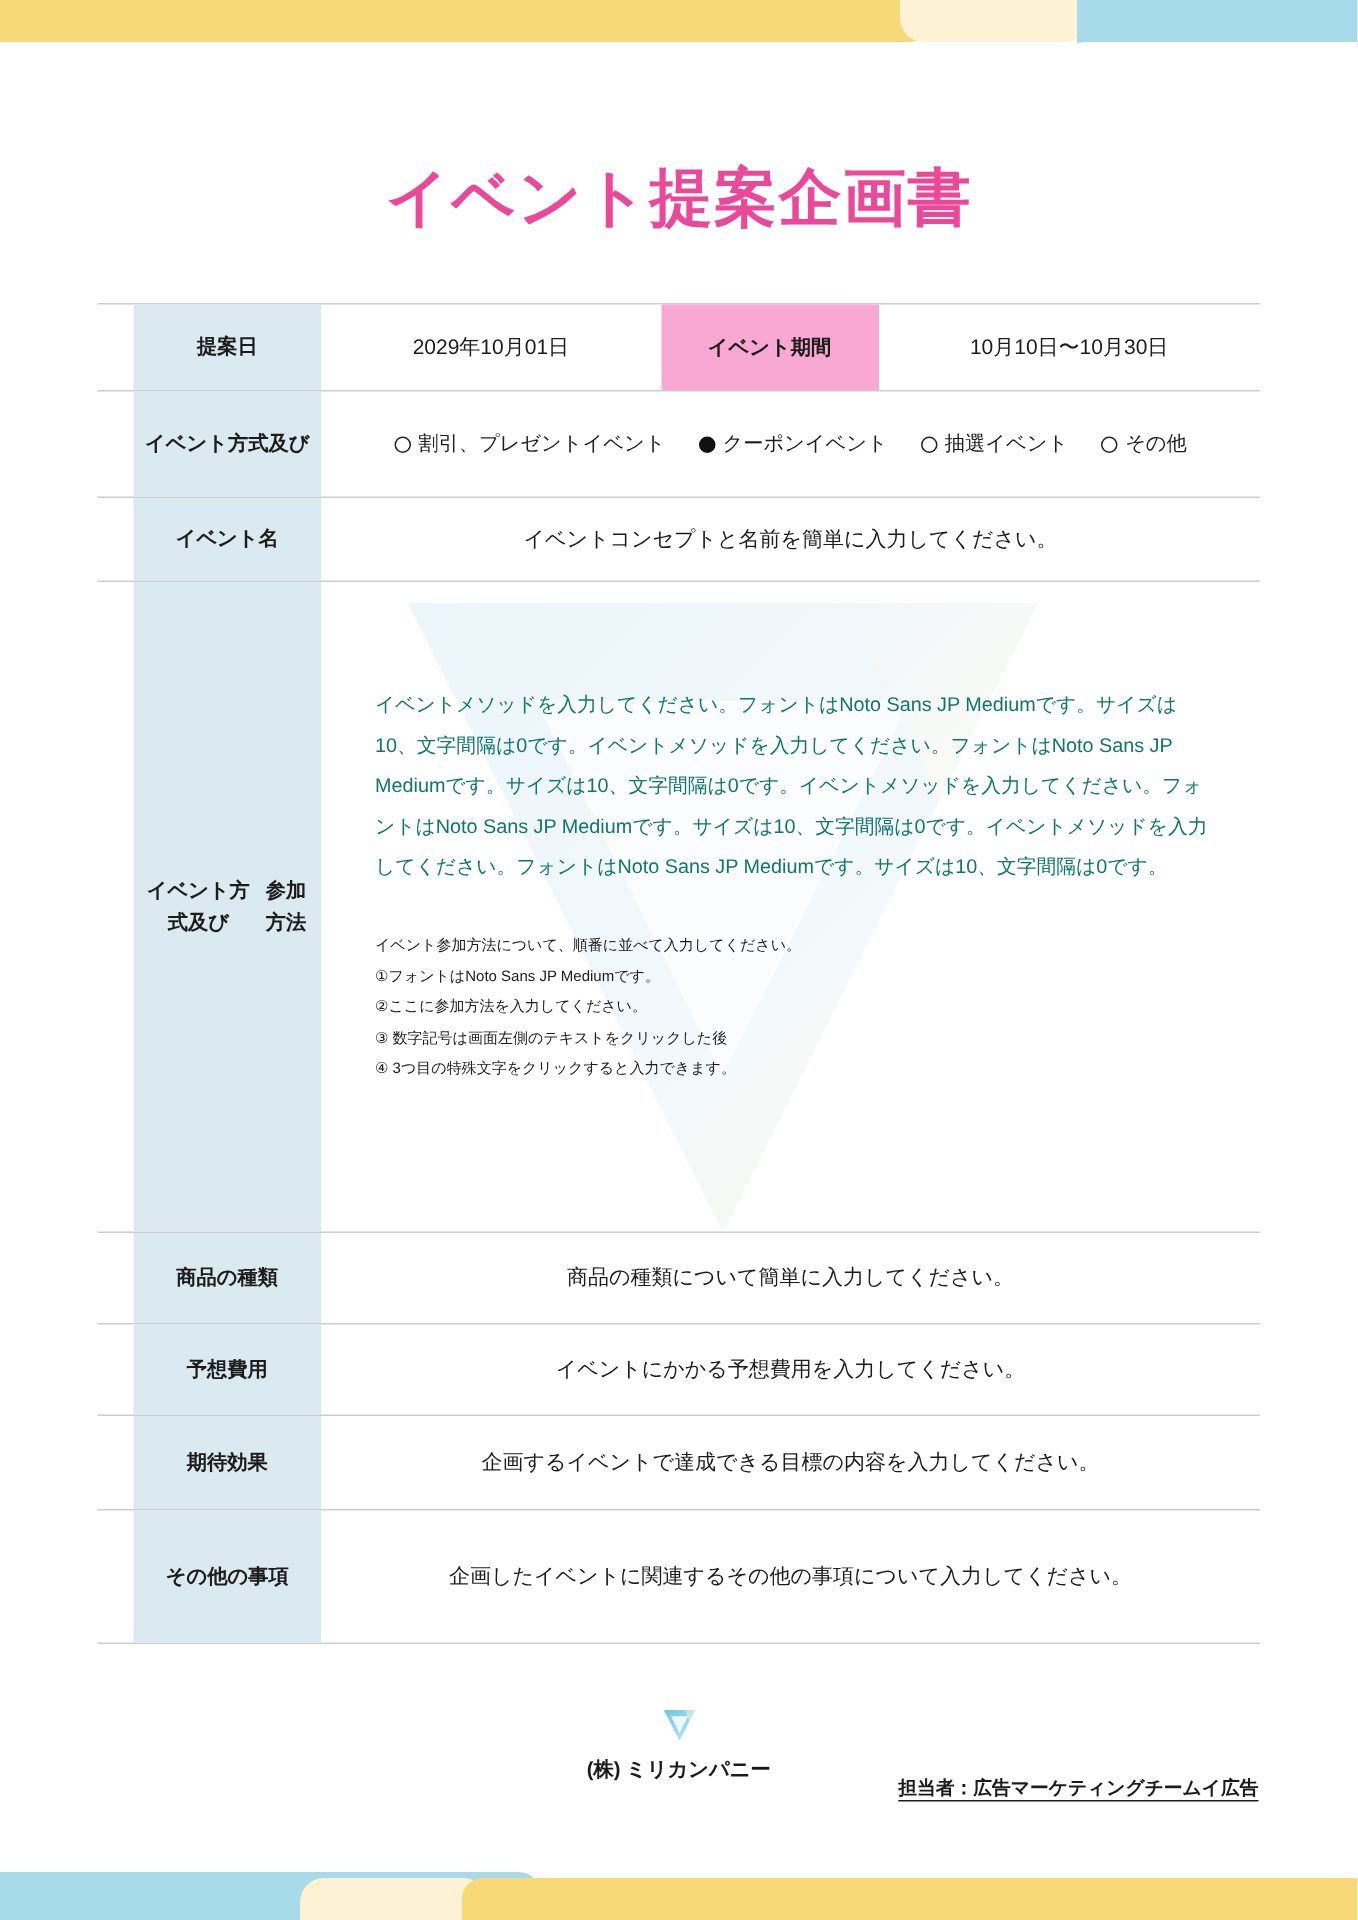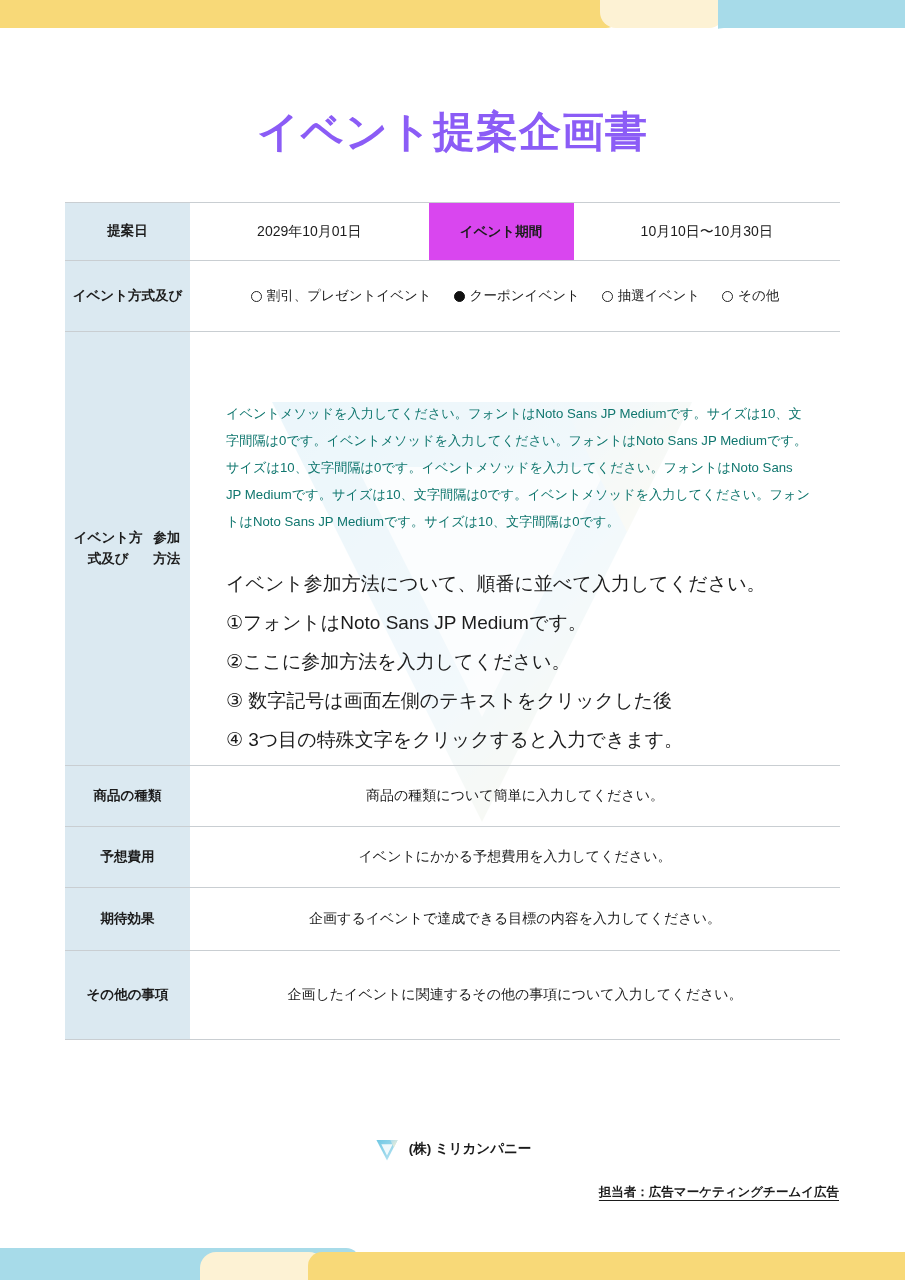--- a/index.html
+++ b/index.html
@@ -112,21 +112,21 @@
   
   .doc-title {
     position: absolute;
     left: 0;
     right: 0;
     top: 104px;
     text-align: center;
     font-size: 42px;
     font-weight: 700;
     letter-spacing: 1px;
-    color: #8b5cf6;
+    color: #ec4899;
   }
 
   
   .sheet {
     position: absolute;
     left: 65px;
     top: 202px;
     width: 775px;
   }
   .row {
@@ -146,36 +146,37 @@
     display: flex;
     align-items: center;
     justify-content: center;
     text-align: center;
     font-size: 13.5px;
     font-weight: 700;
     color: #1c1c1c;
     line-height: 1.55;
     padding: 0 4px;
     box-sizing: border-box;
+    margin-left: 24px;
   }
   .value {
     flex: 1 1 auto;
     display: flex;
     align-items: center;
     justify-content: center;
     text-align: center;
     font-size: 14px;
     color: #1c1c1c;
     padding: 0 10px;
     box-sizing: border-box;
   }
   .sub-label {
     width: 145px;
     flex: 0 0 145px;
-    background: #d946ef;
+    background: #f9a8d4;
     display: flex;
     align-items: center;
     justify-content: center;
     font-size: 13.5px;
     font-weight: 700;
     color: #1c1c1c;
   }
 
   
   .h-date     { height: 57px; }
@@ -227,37 +228,38 @@
     z-index: 2;
   }
   .method-para {
     font-size: 13.2px;
     line-height: 2.05;
     color: #0f766e;
     margin: 0 0 30px 0;
     text-align: left;
   }
   .steps {
-    font-size: 19px;
+    font-size: 10px;
     line-height: 2.05;
     color: #1c1c1c;
   }
   .steps .lead { display: block; }
   .steps .step { display: block; }
 
   
   .footer-logo-wrap {
     position: absolute;
     left: 0;
     right: 0;
     top: 1136px;
     display: flex;
     align-items: center;
     justify-content: center;
     gap: 9px;
+    flex-direction: column;
   }
   .logo-mark {
     width: 26px;
     height: 26px;
     display: block;
   }
   .company {
     font-size: 13.5px;
     font-weight: 700;
     color: #1b1b1b;
@@ -333,20 +335,24 @@
             <span>抽選イベント</span>
           </span>
           <span class="opt">
             <span class="radio"></span>
             <span>その他</span>
           </span>
         </div>
       </div>
     </div>
 
+    <div class="row h-name">
+      <div class="label">イベント名</div>
+      <div class="value">イベントコンセプトと名前を簡単に入力してください。</div>
+    </div>
 
     <div class="row h-method">
       <div class="label">
         <span>イベント方式及び</span>
           <br>
         <span>参加方法</span>
       </div>
       <div class="method-body">
         <p class="method-para">イベントメソッドを入力してください。フォントはNoto Sans JP Mediumです。サイズは10、文字間隔は0です。イベントメソッドを入力してください。フォントはNoto Sans JP Mediumです。サイズは10、文字間隔は0です。イベントメソッドを入力してください。フォントはNoto Sans JP Mediumです。サイズは10、文字間隔は0です。イベントメソッドを入力してください。フォントはNoto Sans JP Mediumです。サイズは10、文字間隔は0です。</p>
         <div class="steps">

